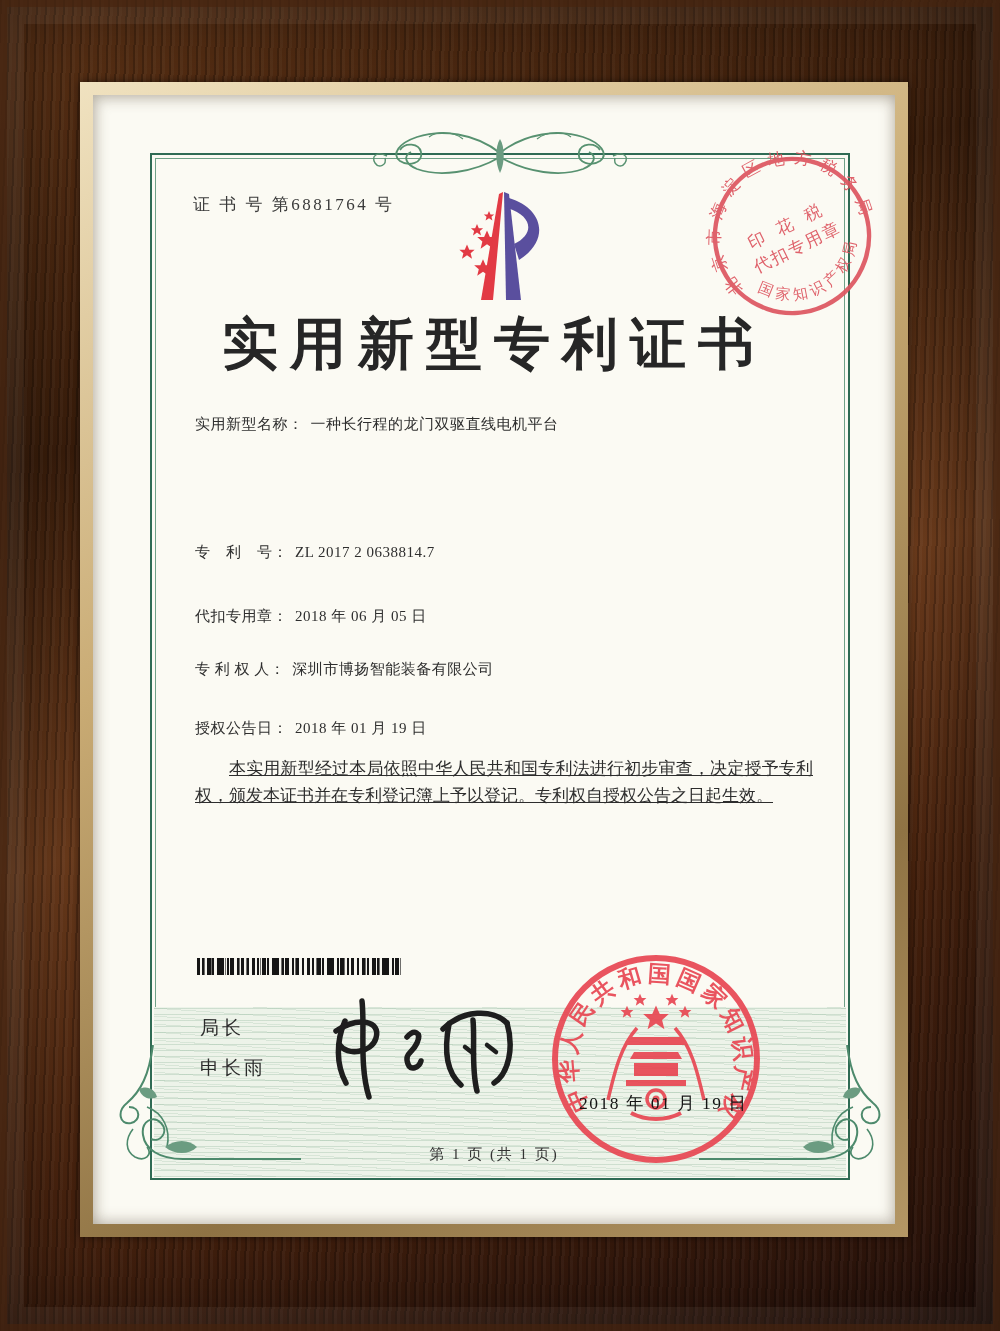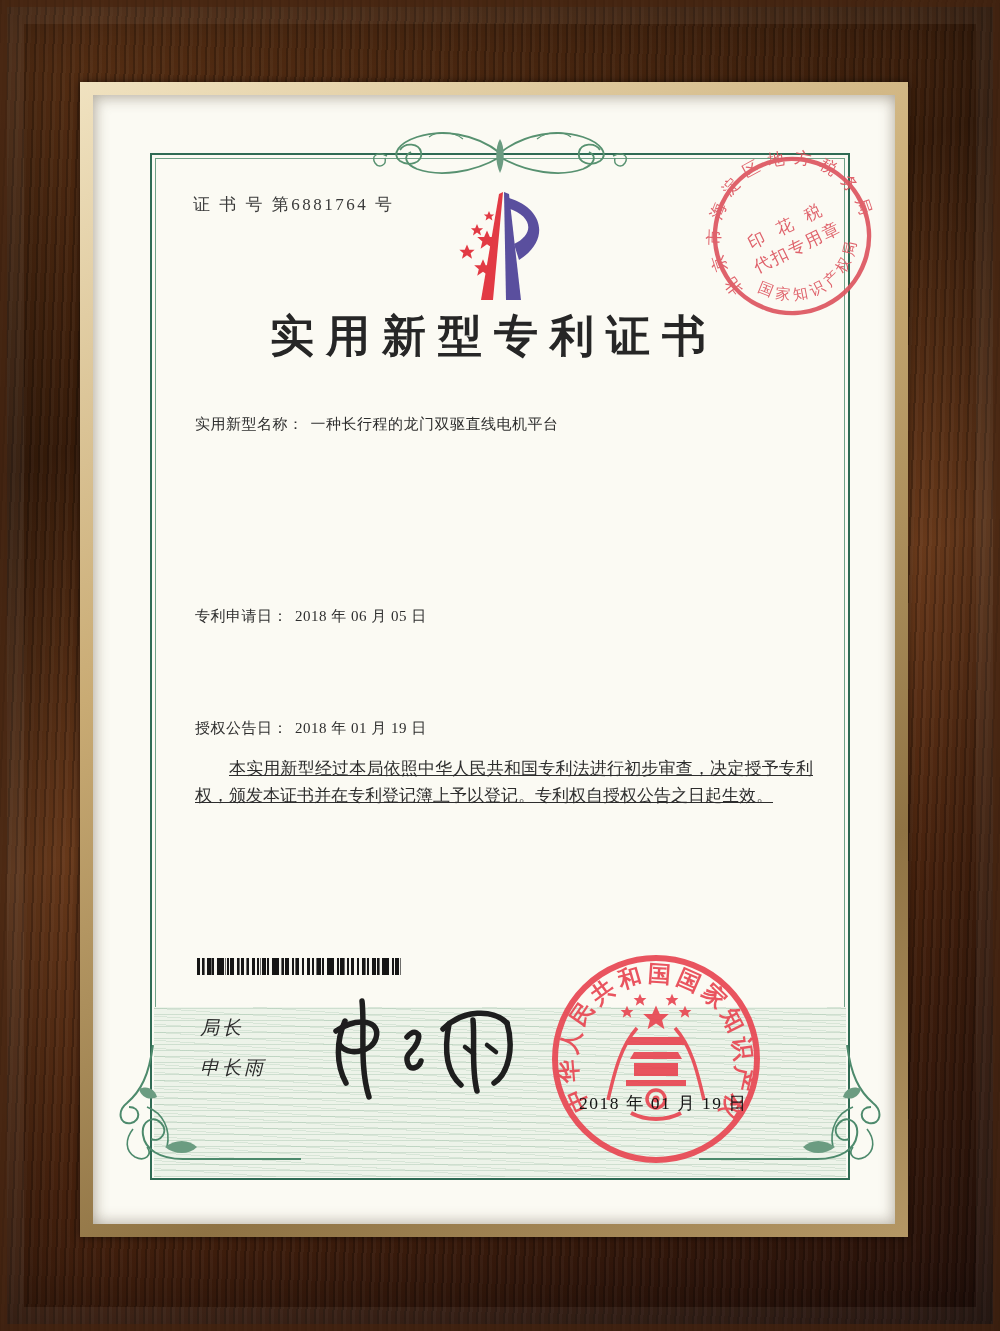--- a/index.html
+++ b/index.html
@@ -30,34 +30,34 @@
   .band{position:absolute;left:61px;top:912px;width:692px;height:170px;
     background-color:#edf3e9;
     background-image:
       repeating-linear-gradient(0deg, rgba(140,180,152,.32) 0 1px, transparent 1px 6px),
       repeating-linear-gradient(4deg, rgba(140,180,152,.22) 0 1px, transparent 1px 8px);}
 
   
   .cert-no{position:absolute;left:100px;top:98px;font-size:17px;letter-spacing:2.5px;color:#3a3a3a;}
   .logo{position:absolute;left:350px;top:93px;width:114px;height:120px;}
   .title{position:absolute;left:0;right:0;top:212px;text-align:center;
-    font-size:44px;font-weight:600;letter-spacing:12px;color:#262626;}
+    font-size:56px;font-weight:600;letter-spacing:12px;color:#262626;}
   .field-row{position:absolute;left:102px;font-size:15px;color:#2e2e2e;letter-spacing:.5px;white-space:nowrap;}
   .field-value{margin-left:7px;}
   .paras{position:absolute;left:102px;top:660px;width:618px;font-size:17px;line-height:27px;
     text-align:justify;color:#2d2d2d;text-decoration:underline;}
   .paras p{margin:0;text-indent:2em;}
   .barcode{position:absolute;left:104px;top:863px;width:204px;height:17px;background-color:#f6f5ef;
     background-image:
       repeating-linear-gradient(90deg,#151515 0 2px,transparent 2px 5px),
       repeating-linear-gradient(90deg,#151515 0 3px,transparent 3px 11px),
       repeating-linear-gradient(90deg,rgba(0,0,0,.55) 0 1px,transparent 1px 7px);}
   .signer{position:absolute;left:107px;top:920px;
     font-family:"Liberation Sans","DejaVu Sans",sans-serif;font-size:19px;color:#2b2b2b;letter-spacing:3px;}
-  .signer div{margin-bottom:14px;font-style:italic;}
+  .signer div{margin-bottom:14px;}
   .signature{position:absolute;left:212px;top:898px;width:230px;height:110px;}
   .seal-bottom{position:absolute;left:452px;top:853px;width:222px;height:222px;opacity:.9;}
   .issue-date{position:absolute;left:486px;top:996px;font-size:17.5px;letter-spacing:1.5px;color:#141414;}
   .page-line{position:absolute;left:0;right:0;top:1050px;text-align:center;font-size:15px;
     letter-spacing:2px;color:#333;}
   .stamp{position:absolute;left:607px;top:47px;width:184px;height:188px;opacity:.92;}
 
   .fl-top{position:absolute;left:270px;top:28px;width:274px;height:66px;}
   .fl-bl{position:absolute;left:20px;top:950px;width:188px;height:128px;}
   .fl-br{position:absolute;left:606px;top:950px;width:188px;height:128px;transform:scaleX(-1);}
@@ -129,22 +129,28 @@
         <use href="#st" transform="translate(44,52) scale(1.6)" fill="#e23a44"></use>
         <use href="#st" transform="translate(24,64) scale(1.25)" fill="#e23a44"></use>
         <use href="#st" transform="translate(40,80) scale(1.45)" fill="#e23a44"></use>
       </svg>
 
       <div class="title">实用新型专利证书</div>
 
       <div class="field-row" style="top:320px">
         <span>实用新型名称：</span><span class="field-value">一种长行程的龙门双驱直线电机平台</span>
       </div>
+      <div class="field-row" style="top:448px">
+        <span>专　利　号：</span><span class="field-value">ZL 2017 2 0638814.7</span>
+      </div>
       <div class="field-row" style="top:512px">
-        <span>专利申请日：</span><span class="field-value">2018 年 06 月 05 日</span>
+        <span>代扣专用章：</span><span class="field-value">2018 年 06 月 05 日</span>
+      </div>
+      <div class="field-row" style="top:565px">
+        <span>专 利 权 人：</span><span class="field-value">深圳市博扬智能装备有限公司</span>
       </div>
       <div class="field-row" style="top:624px">
         <span>授权公告日：</span><span class="field-value">2018 年 01 月 19 日</span>
       </div>
 
       <div class="paras">
         <p>本实用新型经过本局依照中华人民共和国专利法进行初步审查，决定授予专利权，颁发本证书并在专利登记簿上予以登记。专利权自授权公告之日起生效。</p>
       </div>
 
       <div class="barcode"></div>
@@ -190,20 +196,21 @@
           <circle cx="111" cy="151" r="9" fill="none" stroke="#e8434f" stroke-width="3.5"></circle>
           <circle cx="111" cy="151" r="3.5"></circle>
           <path d="M63,152 C70,122 76,98 92,80" fill="none" stroke="#e8434f" stroke-width="3.5"></path>
           <path d="M159,152 C152,122 146,98 130,80" fill="none" stroke="#e8434f" stroke-width="3.5"></path>
           <path d="M86,165 C101,173 121,173 136,165" fill="none" stroke="#e8434f" stroke-width="4"></path>
         </g>
       </svg>
 
       <div class="issue-date">2018 年 01 月 19 日</div>
 
+      <div class="page-line">第 1 页 (共 1 页)</div>
 
       <svg class="stamp" viewBox="0 0 184 188">
         <g transform="rotate(-26 92 94)" font-family="Liberation Serif,serif">
           <circle cx="92" cy="94" r="77" fill="none" stroke="#dd5660" stroke-width="4.5"></circle>
           <path id="arcT" d="M26,122 A72,72 0 1 1 158,122" fill="none"></path>
           <text fill="#dd5660" font-size="16.5" letter-spacing="8.5">
             <textPath href="#arcT" startOffset="2">北京市海淀区地方税务局</textPath>
           </text>
           <path id="arcB" d="M36,126 A66,66 0 0 0 148,126" fill="none"></path>
           <text fill="#dd5660" font-size="15" letter-spacing="4">

